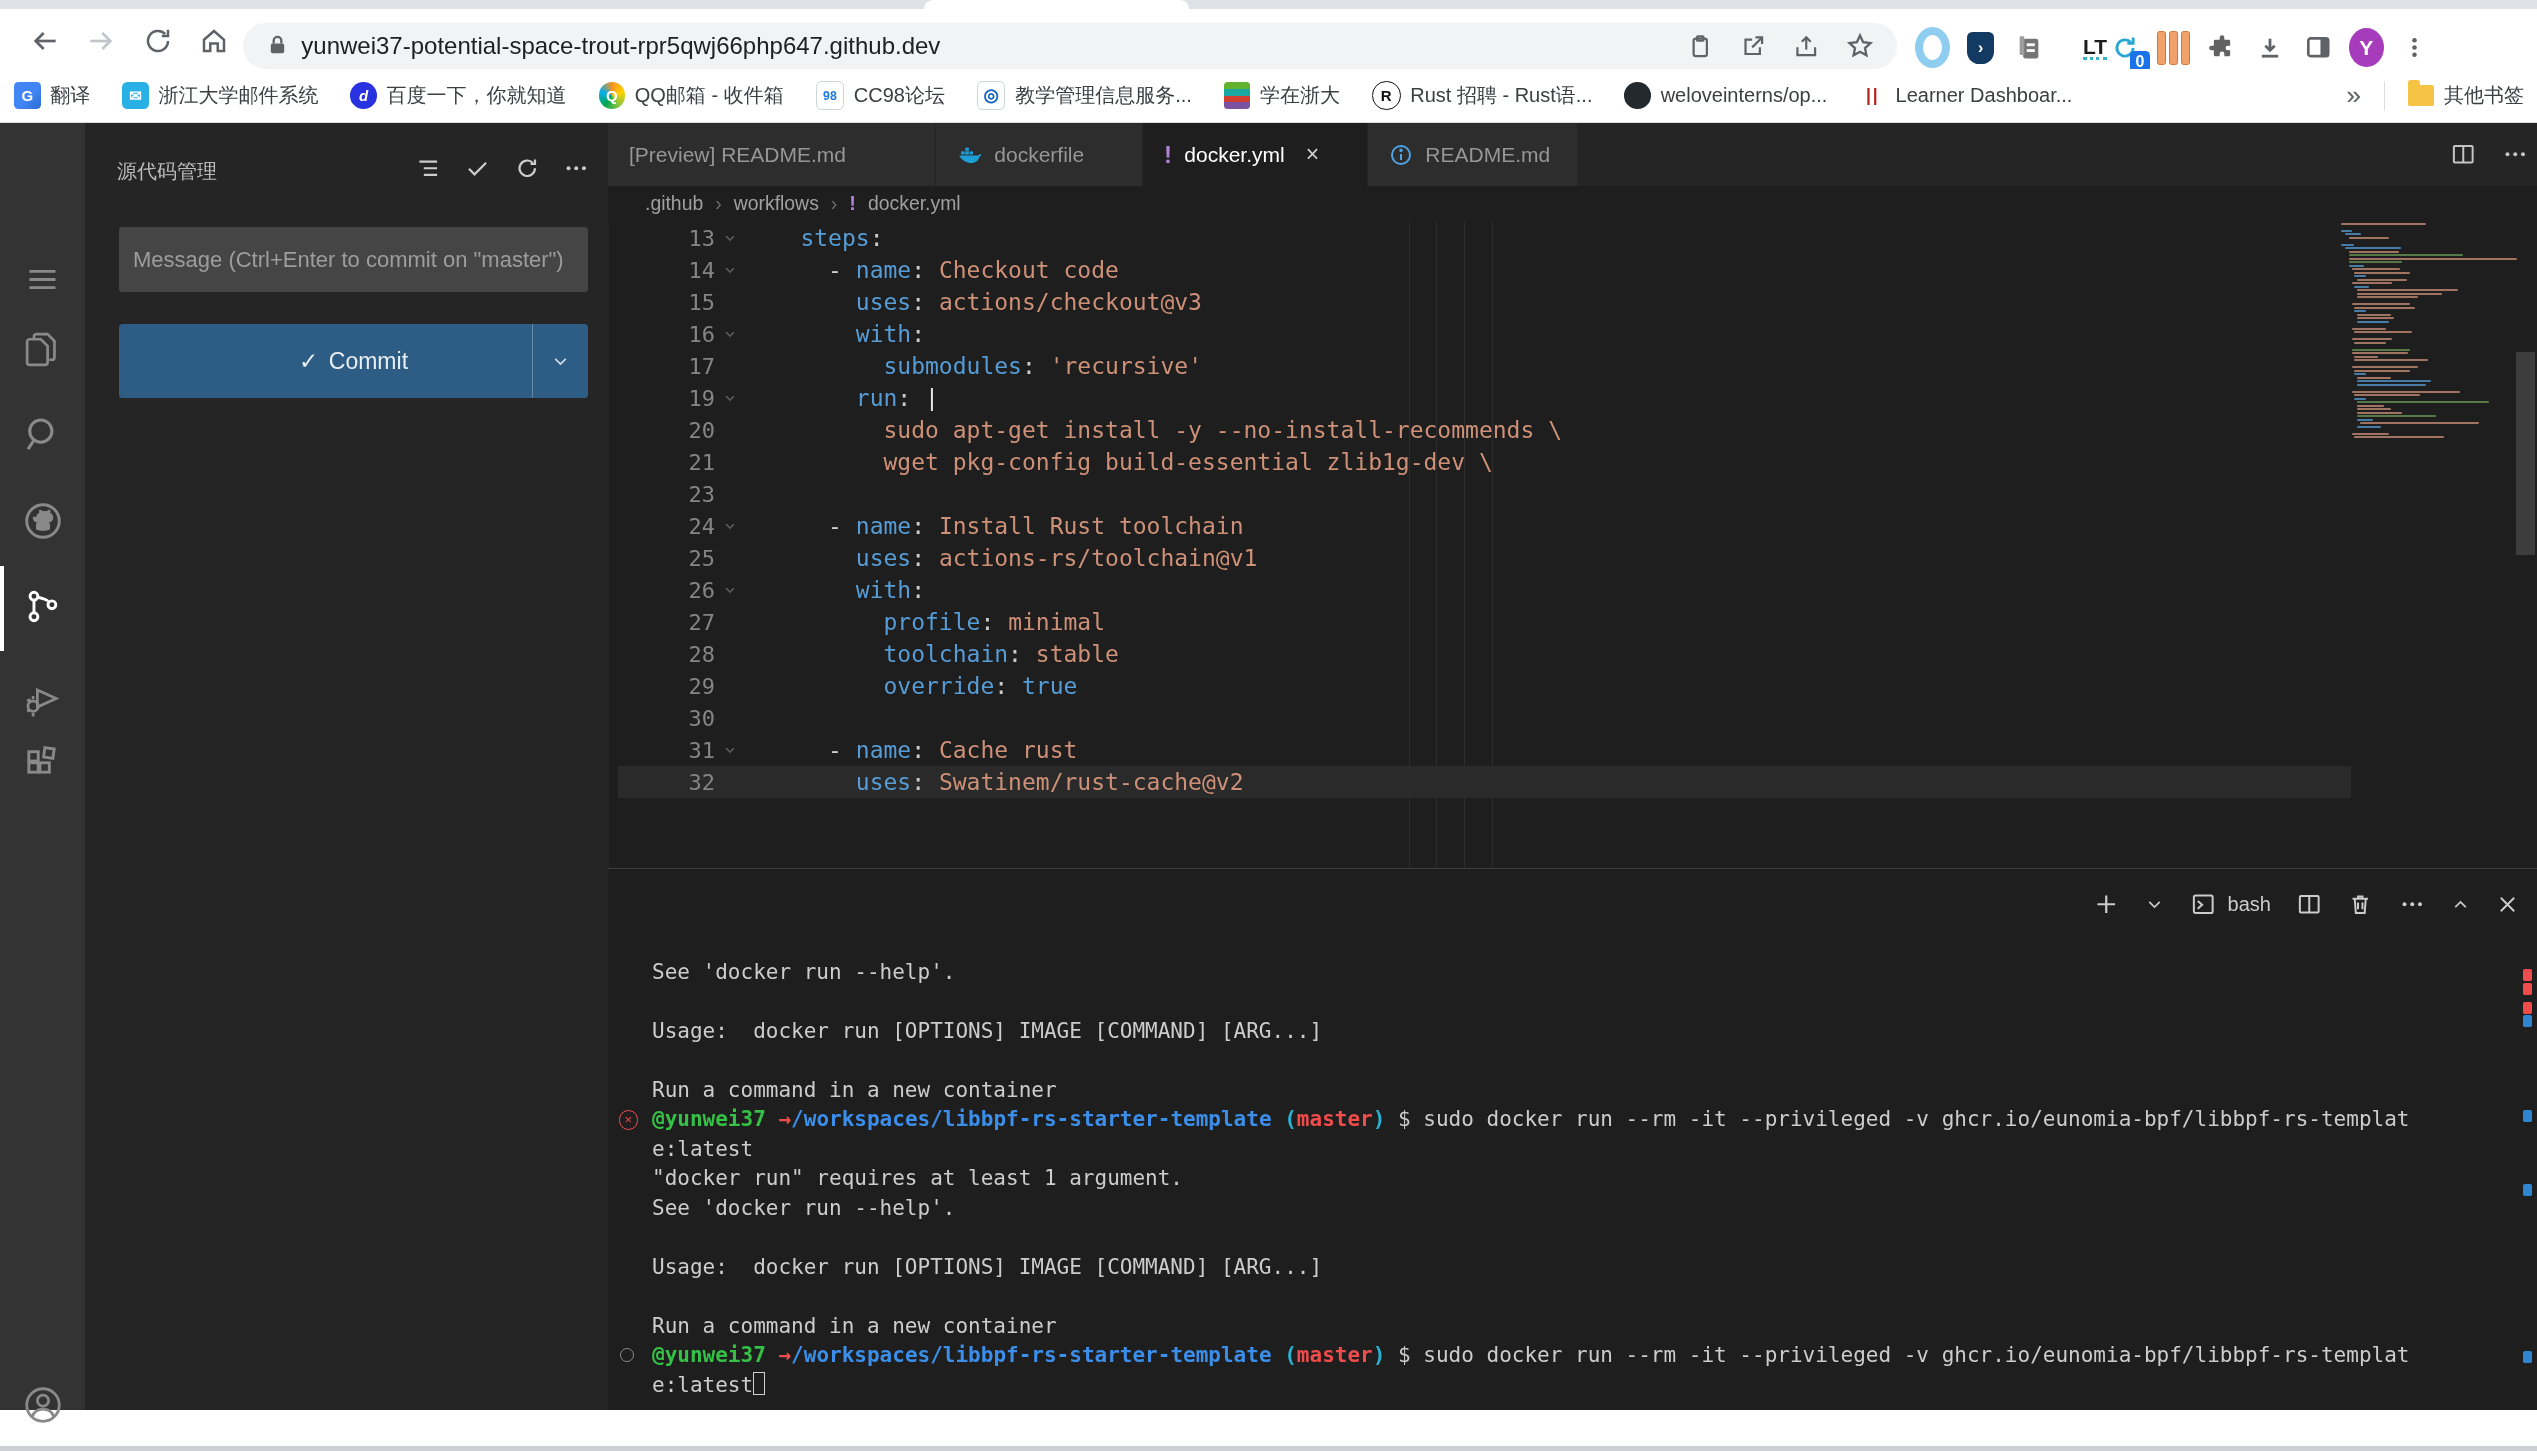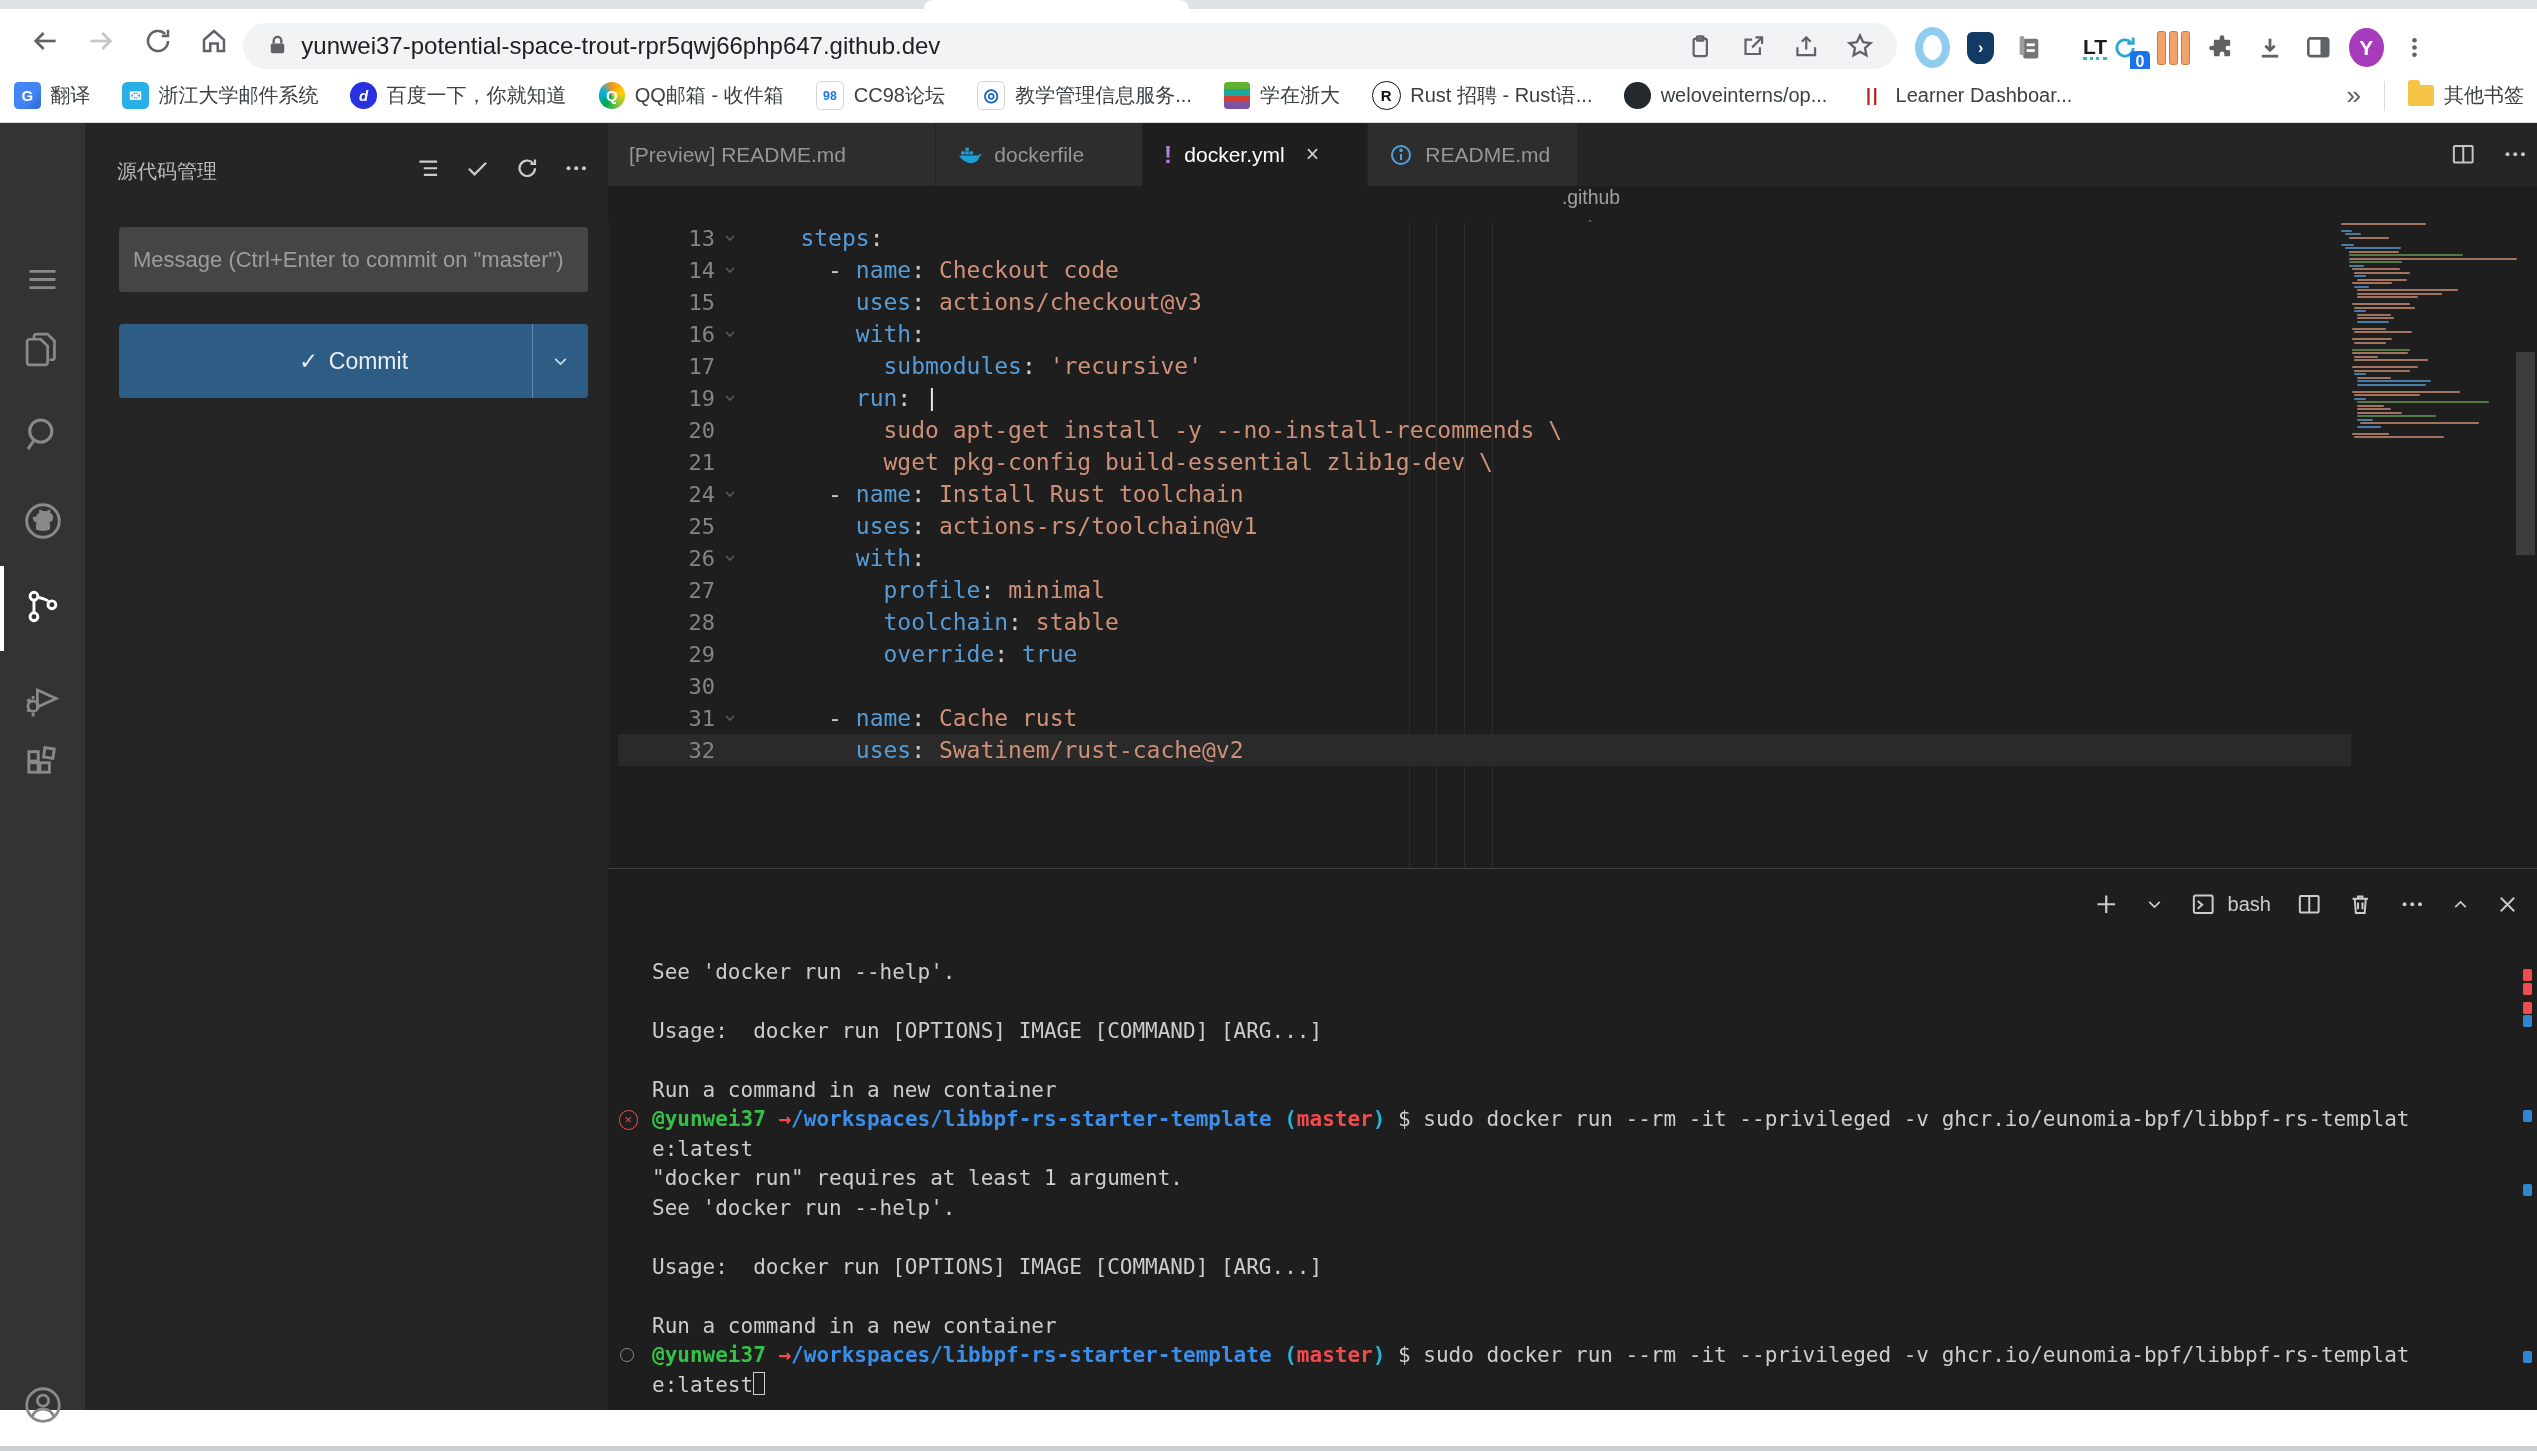--- a/index.html
+++ b/index.html
@@ -57,21 +57,21 @@
   .commit-btn{position:absolute;left:34px;top:201px;width:469px;height:74px;background:#2d5c84;border-radius:3.5px;display:flex;align-items:center;justify-content:center;color:#e8eef3;font-size:23px;}
   .commit-caret{position:absolute;right:0;top:0;width:55px;height:74px;border-left:0.9px solid rgba(255,255,255,.28);display:flex;align-items:center;justify-content:center;color:#cfdce6;}
   
   .editor-group{position:absolute;left:608px;top:0;width:1929px;height:1047px;}
   .tabbar{position:absolute;left:0;top:0;width:1929px;height:63px;background:#252526;display:flex;}
   .tab{height:63px;display:flex;align-items:center;padding:0 21px;box-sizing:border-box;background:#2d2d2d;border-right:0.9px solid #252526;color:#969696;font-size:21px;gap:12.3px;white-space:nowrap;}
   .tab.active{background:#1e1e1e;color:#ffffff;}
   .tab .close{margin-left:8.8px;color:#d0d0d0;font-size:23px;}
   .warn-glyph{color:#b180d7;font-weight:bold;font-size:24px;}
   .tab-actions{position:absolute;right:8.8px;top:0;height:63px;display:flex;align-items:center;gap:25px;color:#c5c5c5;}
-  .breadcrumb{position:absolute;left:0;top:63px;width:1929px;height:35px;background:#1e1e1e;display:flex;align-items:center;padding-left:37px;box-sizing:border-box;gap:2px;font-size:19.4px;color:#a0a0a0;flex-direction:column;}
+  .breadcrumb{position:absolute;left:0;top:63px;width:1929px;height:35px;background:#1e1e1e;display:flex;align-items:center;padding-left:37px;box-sizing:border-box;gap:12px;font-size:19.4px;color:#a0a0a0;}
   .bc-sep{color:#6f6f6f;}
   
   .code{position:absolute;left:10px;top:99px;width:1733px;height:646px;background:#1e1e1e;overflow:hidden;}
   .code-line{height:32px;display:flex;align-items:center;position:relative;}
   .code-line.current{background:#2a2a2a;}
   .ln{width:97px;text-align:right;color:#858585;font-family:"DejaVu Sans Mono",monospace;font-size:22px;flex:none;}
   .fold{width:30px;flex:none;display:flex;justify-content:center;color:#5a5a5a;}
   .nofold{width:30px;flex:none;}
   .ct{font-family:"DejaVu Sans Mono",monospace;font-size:23px;white-space:pre;color:#d4d4d4;}
   .c-k{color:#569cd6;}
@@ -501,20 +501,25 @@
             <span class="ln">20</span>
             <span class="nofold"></span>
             <span class="ct"><span class="c-p">          </span><span class="c-s">sudo apt-get install -y --no-install-recommends \</span></span>
           </div>
           <div class="code-line">
             <span class="ln">21</span>
             <span class="nofold"></span>
             <span class="ct"><span class="c-p">          </span><span class="c-s">wget pkg-config build-essential zlib1g-dev \</span></span>
           </div>
           <div class="code-line">
+            <span class="ln">23</span>
+            <span class="nofold"></span>
+            <span class="ct"></span>
+          </div>
+          <div class="code-line">
             <span class="ln">24</span>
             <span class="fold">
               <svg width="16" height="16" viewBox="0 0 24 24" fill="none" stroke="currentColor" stroke-width="2.4">
                 <path d="M6 9l6 6 6-6"></path>
               </svg>
             </span>
             <span class="ct"><span class="c-p">      - </span><span class="c-k">name</span><span class="c-p">: </span><span class="c-s">Install Rust toolchain</span></span>
           </div>
           <div class="code-line">
             <span class="ln">25</span>

